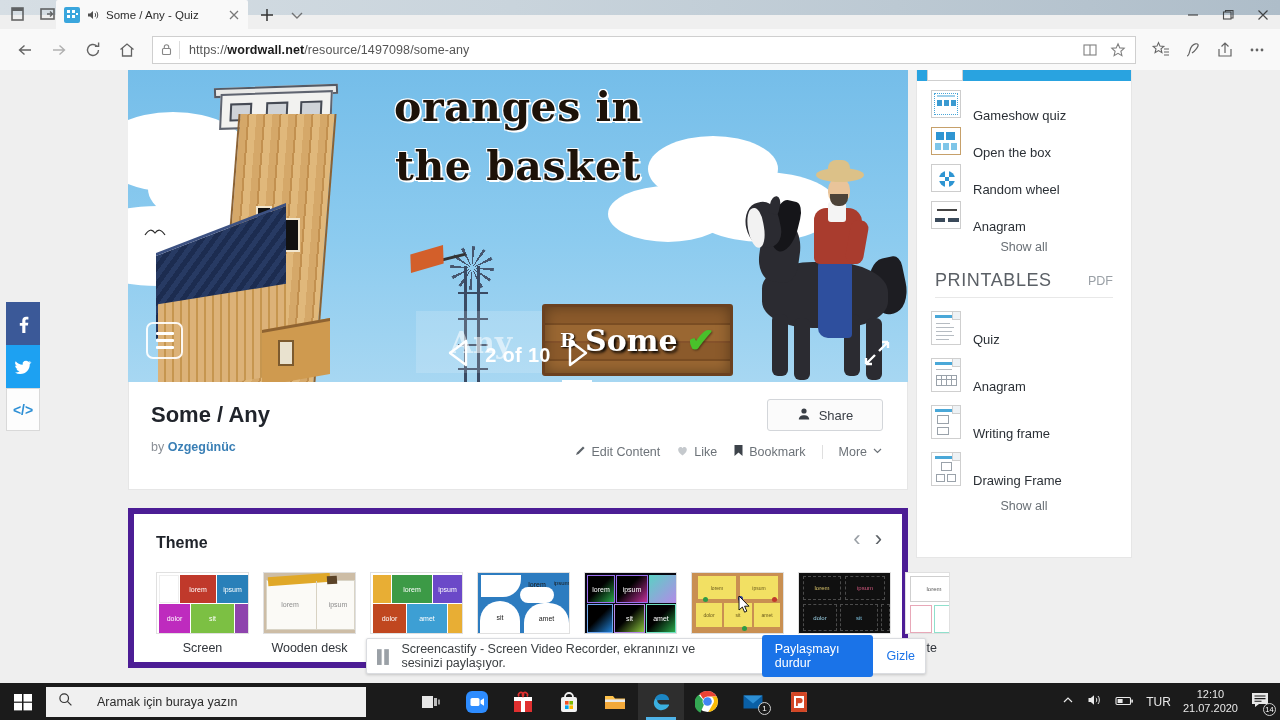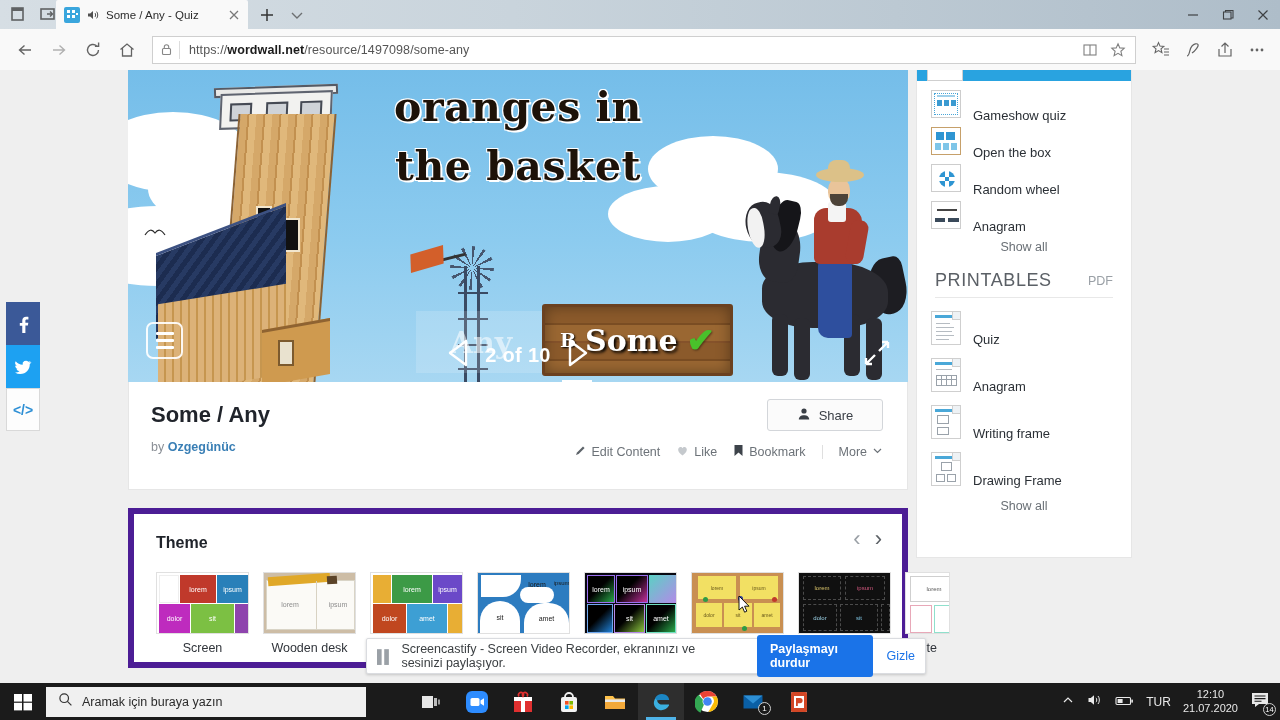--- a/index.html
+++ b/index.html
@@ -5,21 +5,21 @@
   * { box-sizing: border-box; margin: 0; padding: 0; }
   html, body {
     width: 1280px; height: 720px; overflow: hidden;
     font-family: "Liberation Sans", sans-serif;
     background: #efefef;
   }
   #root { position: relative; width: 1280px; height: 720px; }
 
   
   .titlebar {
-    position: absolute; left: 0; top: 0; width: 1280px; height: 29px;
+    position: absolute; left: 0; top: 0; width: 1280px; height: 15px;
     background: linear-gradient(to right, #d6dee4 0%, #c9d4dc 40%, #bcc9d3 70%, #aebdc9 100%);
   }
   .tb-sysicons { position: absolute; left: 8px; top: 4px; display: flex; gap: 10px; align-items: center; }
   .sysicon { width: 20px; height: 20px; position: relative; opacity: .72; }
   .sysicon svg { display:block; }
 
   .tab {
     position: absolute; left: 56px; top: 0; width: 192px; height: 29px;
     background: #f9f9f9; display: flex; align-items: center; gap: 6px;
     padding: 0 6px 0 8px; border-top-left-radius: 2px; border-top-right-radius: 2px;
@@ -200,27 +200,27 @@
   .doc .bluetop { position: absolute; left: 3px; right: 3px; top: 3px; height: 3px; background: #4aa8d8; }
   .doc .ln { position: absolute; left: 4px; height: 1px; background: #b6bcc2; }
   .doc .fold { position: absolute; right: 0; top: 0; width: 8px; height: 8px; background: #eef2f5; border-left: 1px solid #cfcfcf; border-bottom: 1px solid #cfcfcf; }
 
   
   .castbar { position: absolute; left: 366px; top: 638px; width: 560px; height: 36px; background: #fff;
       border: 1px solid #dadce0; border-radius: 2px; display: flex; align-items: center; padding: 0 10px; gap: 10px;
       box-shadow: 0 1px 3px rgba(0,0,0,.18); }
   .castbar .pause { color: #9aa0a6; font-size: 13px; letter-spacing: -2px; }
   .castbar .msg { font-size: 12.5px; color: #3c4043; flex: 1 1 auto; }
-  .castbar .stop { background: #1a73e8; color: #fff; font-size: 12.5px; font-weight: bold; padding: 7px 13px; border-radius: 3px; margin-left: 24px; }
+  .castbar .stop { background: #1a73e8; color: #fff; font-size: 12.5px; font-weight: normal; padding: 7px 13px; border-radius: 3px; margin-left: 24px; }
   .castbar .hide { font-size: 12.5px; color: #1a73e8; padding-left: 4px; }
 
   
   .taskbar { position: absolute; left: 0; top: 683px; width: 1280px; height: 37px; background: #1b1b1b; display: flex; align-items: center; }
   .startbtn { width: 46px; height: 37px; display: flex; align-items: center; justify-content: center; }
-  .searchbox { width: 320px; height: 30px; background: #f0f0f0; display: flex; align-items: center; gap: 9px; padding-left: 12px; }
+  .searchbox { width: 320px; height: 30px; background: #f0f0f0; display: flex; align-items: center; gap: 24px; padding-left: 12px; }
   .searchbox .txt { font-size: 12.5px; color: #2b2b2b; }
   .tbicons { display: flex; align-items: center; gap: 0px; margin-left: 42px; }
   .tbic { width: 46px; height: 37px; display: flex; align-items: center; justify-content: center; position: relative; }
   .tbic.active { background: #2e2e2e; }
   .tbic.active::after { content: ''; position: absolute; left: 8px; right: 8px; bottom: 0; height: 3px; background: #4fb3e8; }
   .tray { position: absolute; right: 6px; top: 0; height: 37px; display: flex; align-items: center; gap: 12px; color: #e9e9e9; }
   .tray .lang { font-size: 12px; }
   .tray .clock { font-size: 11px; line-height: 1.25; text-align: center; }
   .tray .notif { position: relative; width: 24px; height: 24px; }
   .tray .notif .badge { position: absolute; right: -2px; bottom: -2px; width: 13px; height: 13px; border-radius: 50%;

